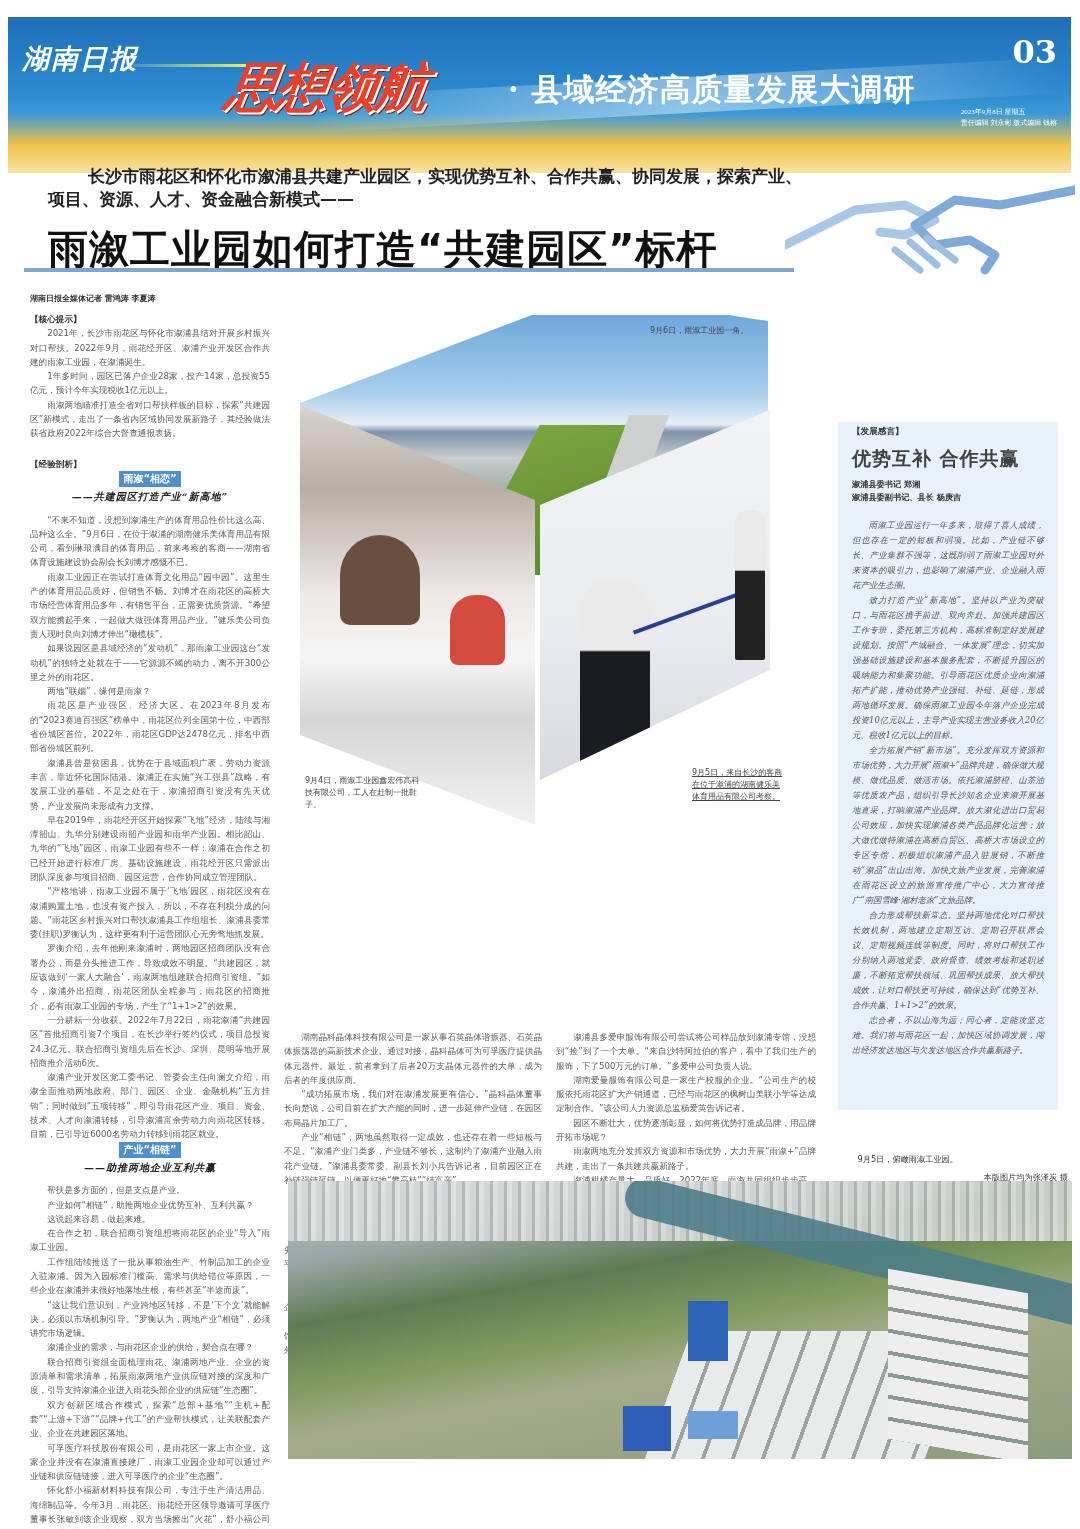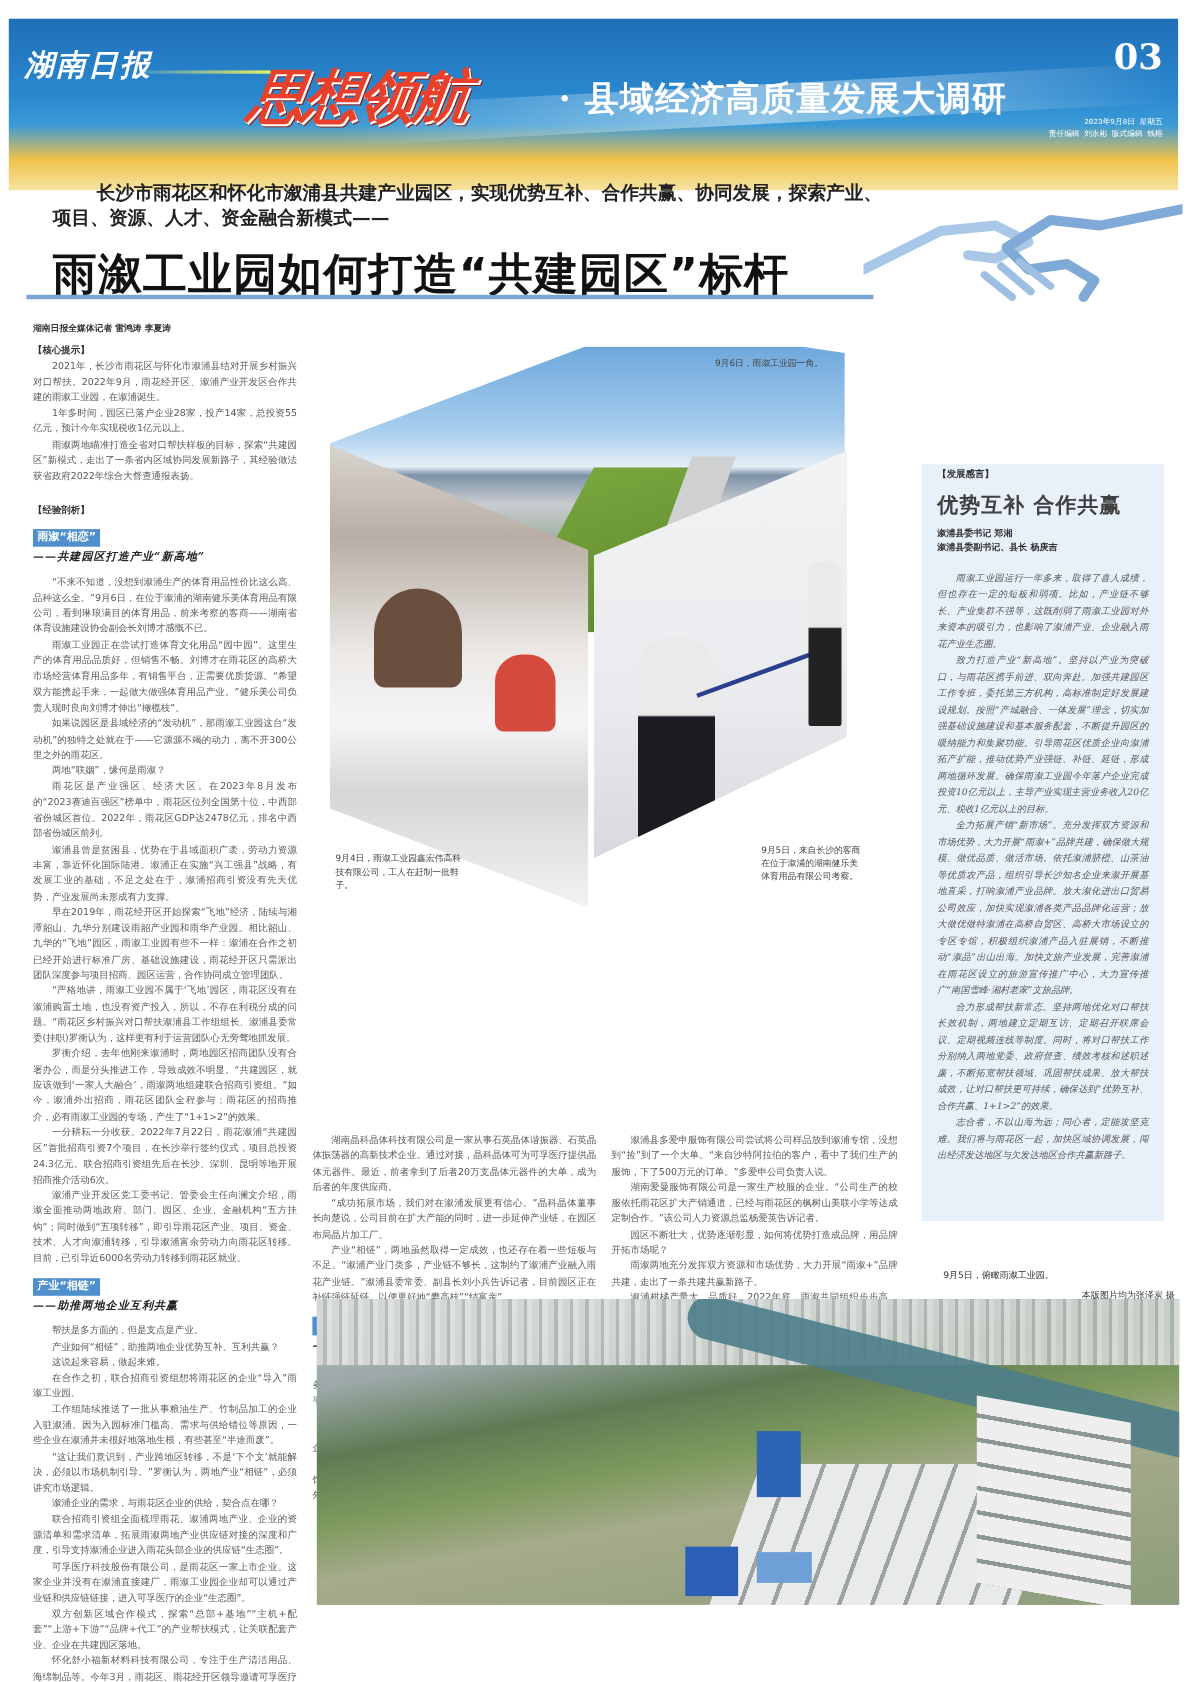--- a/index.html
+++ b/index.html
@@ -16,40 +16,40 @@
   .brand { position: absolute; left: 14px; top: 24px; font-family: "DejaVu Serif", serif; font-style: italic;
     font-weight: bold; color: #fff; font-size: 27px; letter-spacing: 2px; }
   .brand-line { position: absolute; left: 118px; top: 47px; width: 120px; height: 3px;
     background: linear-gradient(90deg, rgba(255,255,255,.1), #e8f05a); }
   .series { position: absolute; left: 218px; top: 36px; font-family: "DejaVu Sans", sans-serif; font-weight: bold;
     font-style: italic; font-size: 52px; color: #e8402a; letter-spacing: -2px;
     text-shadow: 2px 2px 0 #fff, 3px 3px 0 #8a1a0e; transform: skewX(-8deg); }
   .subseries { position: absolute; left: 500px; top: 52px; font-family: "DejaVu Serif", serif; font-weight: bold;
     font-size: 31px; color: #fff; letter-spacing: 1px; }
   .page-no { position: absolute; right: 14px; top: 16px; font-family: "DejaVu Serif", serif; font-size: 32px; color: #fff; font-weight: bold; }
-  .issue { position: absolute; right: 14px; top: 90px; text-align: right; font-family: Liberation Mono, monospace;
+  .issue { position: absolute; right: 14px; top: 90px; text-align: left; font-family: Liberation Serif, serif;
     font-size: 7px; color: #fff; line-height: 11px; }
 
   
   .kicker { position: absolute; left: 48px; top: 165px; width: 760px; font-family: "DejaVu Serif", serif;
     font-weight: bold; font-size: 17px; line-height: 23px; color: #222; text-indent: 40px; }
   .headline { position: absolute; left: 48px; top: 222px; font-family: "DejaVu Sans", sans-serif; font-weight: bold;
     font-size: 40px; color: #111; letter-spacing: 1px; }
   .head-rule { position: absolute; left: 24px; top: 268px; width: 770px; height: 4px; background: #7aa6cf; }
   .handshake { position: absolute; left: 785px; top: 150px; width: 290px; height: 150px; }
 
   .byline { position: absolute; left: 30px; top: 293px; font-family: "DejaVu Sans", sans-serif; font-weight: bold;
     font-size: 8px; color: #333; }
 
   
   .col { position: absolute; font-family: "DejaVu Sans", sans-serif; font-size: 8.6px; line-height: 14.3px;
     color: #5a5a5a; text-align: justify; }
   .col p { text-indent: 2em; }
   .tag { font-family: "DejaVu Sans", sans-serif; font-weight: bold; font-size: 8.6px; color: #333; }
-  .sec-title { text-align: left; margin-top: 10px; }
+  .sec-title { text-align: center; }
   .sec-badge { display: inline-block; background: #4e8fcc; color: #fff; font-weight: bold; padding: 1px 4px;
     font-size: 10px; font-family: "DejaVu Sans", sans-serif; }
   .sec-sub { display: block; font-family: "DejaVu Serif", serif; font-style: italic; font-weight: bold;
     color: #222; font-size: 10px; margin: 3px 0 8px 0; letter-spacing: 1px; }
 
   #col-left { left: 30px; top: 312px; width: 240px; }
   #col-mid1 { left: 284px; top: 1030px; width: 258px; }
   #col-mid2 { left: 556px; top: 1030px; width: 260px; }
 
   
@@ -73,21 +73,21 @@
     clip-path: polygon(0 95px, 230px 0, 230px 260px, 0 370px);
     background: linear-gradient(180deg, #f2f3f4 0%, #e9ebee 60%, #d7d9dc 100%); }
   .ph-gym .man { position: absolute; left: 40px; top: 170px; width: 70px; height: 200px;
     background: linear-gradient(180deg, #eaeaea 0%, #eaeaea 35%, #1b1b22 36%, #1b1b22 100%); border-radius: 30px 30px 4px 4px; }
   .ph-gym .band { position: absolute; left: 90px; top: 200px; width: 120px; height: 4px; background: #2b3f8f; transform: rotate(-20deg); }
   .ph-gym .man2 { position: absolute; left: 195px; top: 100px; width: 30px; height: 150px;
     background: linear-gradient(180deg, #eaeaea 0%, #eaeaea 40%, #222 41%); border-radius: 12px 12px 2px 2px; }
   .cap { position: absolute; font-family: "DejaVu Sans", sans-serif; font-size: 8px; line-height: 12px; color: #444; }
   #cap-top { left: 350px; top: 10px; }
   #cap-shoes { left: 5px; top: 460px; width: 120px; }
-  #cap-gym { left: 392px; top: 452px; width: 95px; }
+  #cap-gym { left: 392px; top: 452px; width: 95px; text-decoration: underline; }
 
   
   .sidebar { position: absolute; left: 838px; top: 422px; width: 220px; height: 688px; background: #e8f1fa; padding: 4px 14px; }
   .sidebar .stag { font-family: "DejaVu Sans", sans-serif; font-weight: bold; font-size: 8.6px; color: #333; }
   .sidebar .stitle { font-family: "DejaVu Serif", serif; font-weight: bold; font-size: 19px; color: #404040; margin: 8px 0 6px 0; letter-spacing: 1px; }
   .sidebar .auth { font-family: "DejaVu Sans", sans-serif; font-weight: bold; font-size: 8.2px; color: #333; line-height: 13px; }
   .sidebar .sbody { margin-top: 14px; font-family: "DejaVu Serif", serif; font-style: italic; font-size: 8.4px; line-height: 15px; color: #555; text-align: justify; }
   .sidebar .sbody p { text-indent: 2em; }
 
   
@@ -163,22 +163,22 @@
     <span class="sec-sub">——助推两地企业互利共赢</span>
   </div>
   <p>帮扶是多方面的，但是支点是产业。</p>
   <p>产业如何“相链”，助推两地企业优势互补、互利共赢？</p>
   <p>这说起来容易，做起来难。</p>
   <p>在合作之初，联合招商引资组想将雨花区的企业“导入”雨溆工业园。</p>
   <p>工作组陆续推送了一批从事粮油生产、竹制品加工的企业入驻溆浦。因为入园标准门槛高、需求与供给错位等原因，一些企业在溆浦并未很好地落地生根，有些甚至“半途而废”。</p>
   <p>“这让我们意识到，产业跨地区转移，不是‘下个文’就能解决，必须以市场机制引导。”罗衡认为，两地产业“相链”，必须讲究市场逻辑。</p>
   <p>溆浦企业的需求，与雨花区企业的供给，契合点在哪？</p>
   <p>联合招商引资组全面梳理雨花、溆浦两地产业、企业的资源清单和需求清单，拓展雨溆两地产业供应链对接的深度和广度，引导支持溆浦企业进入雨花头部企业的供应链“生态圈”。</p>
+  <p>双方创新区域合作模式，探索“总部+基地”“主机+配套”“上游+下游”“品牌+代工”的产业帮扶模式，让关联配套产业、企业在共建园区落地。</p>
   <p>可孚医疗科技股份有限公司，是雨花区一家上市企业。这家企业并没有在溆浦直接建厂，雨溆工业园企业却可以通过产业链和供应链链接，进入可孚医疗的企业“生态圈”。</p>
-  <p>双方创新区域合作模式，探索“总部+基地”“主机+配套”“上游+下游”“品牌+代工”的产业帮扶模式，让关联配套产业、企业在共建园区落地。</p>
   <p>怀化舒小福新材料科技有限公司，专注于生产清洁用品、海绵制品等。今年3月，雨花区、雨花经开区领导邀请可孚医疗董事长张敏到该企业观察，双方当场擦出“火花”，舒小福公司可为可孚医疗提供呼吸机、制氧机海绵和医疗护垫材料，初期采购规模约2000万元。</p>
 
 </div>
 
 <div class="collage">
   <div class="ph ph-top">
     <div class="trees"></div>
     <div class="road"></div>
   </div>
   <div class="ph ph-shoes">

